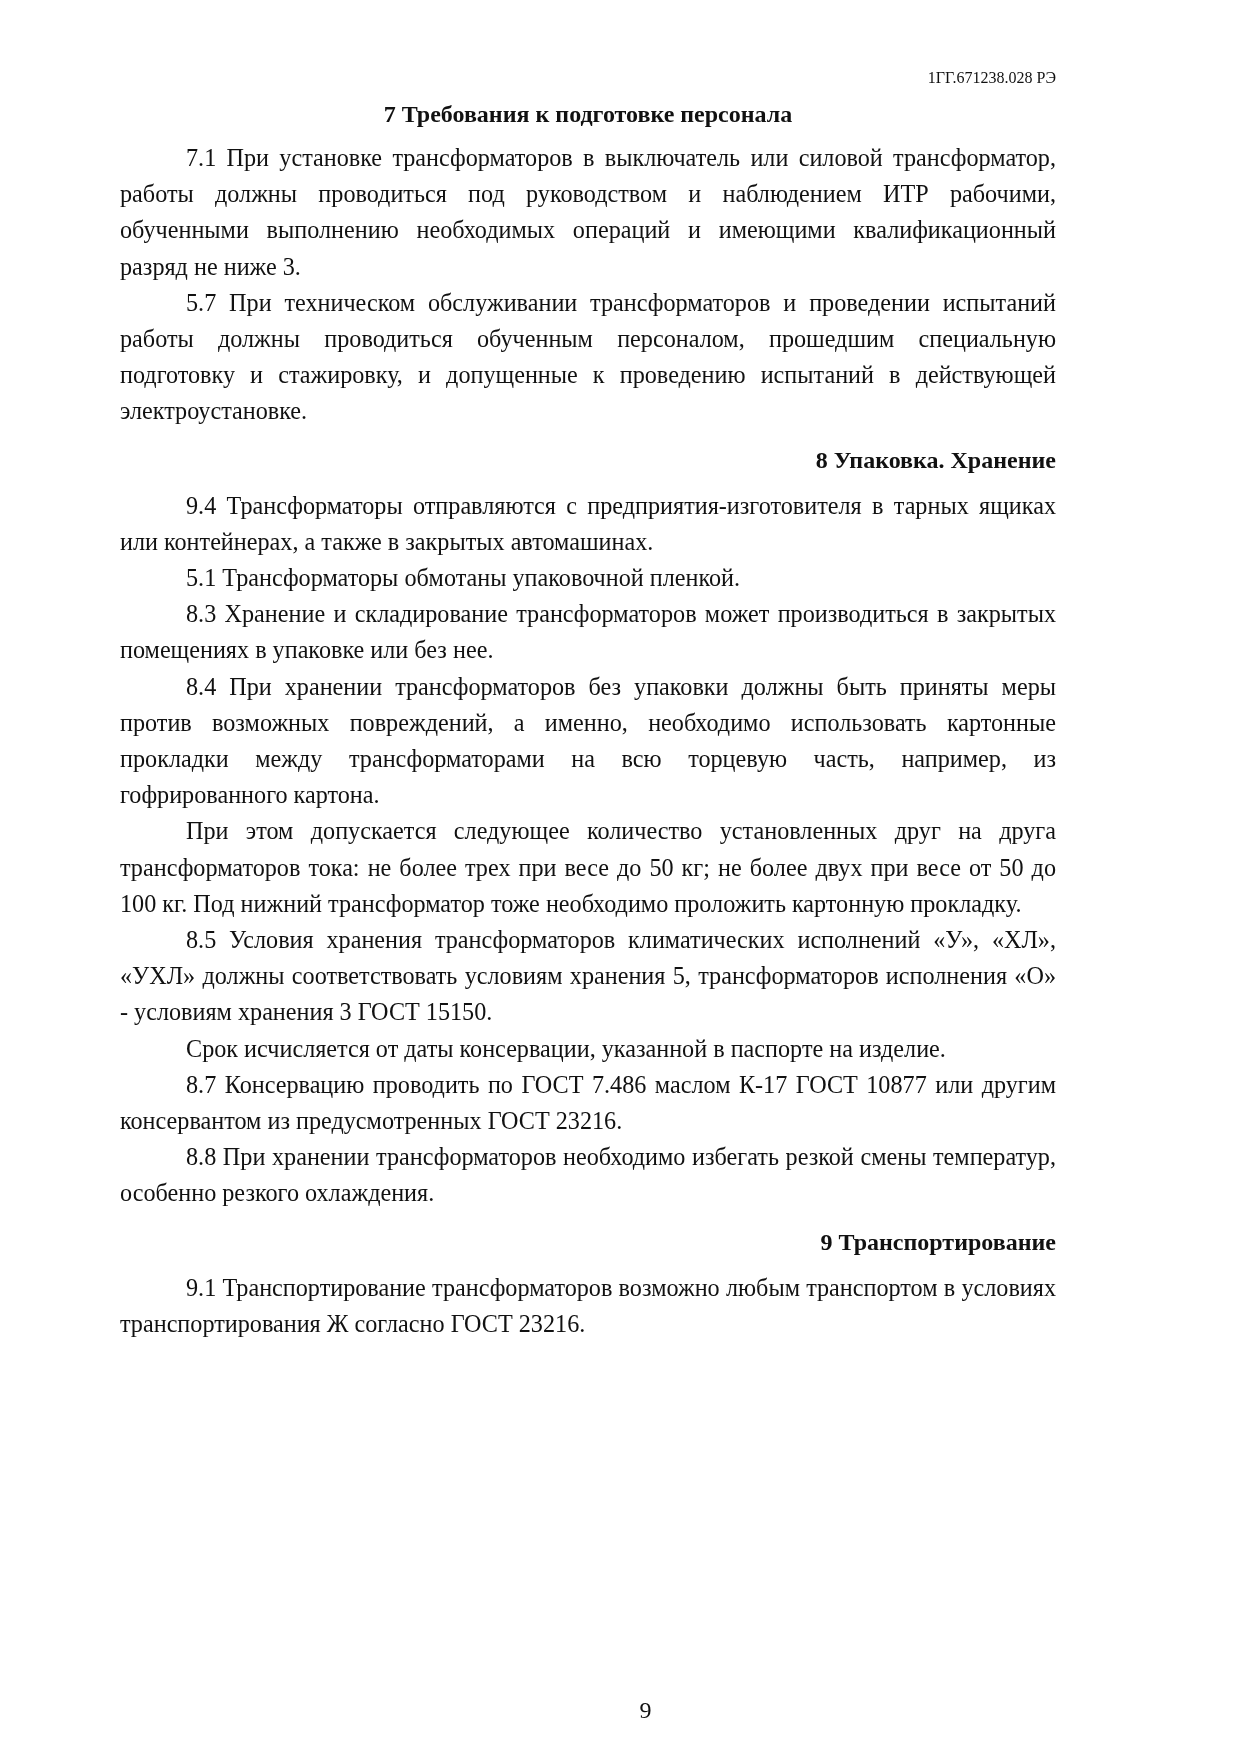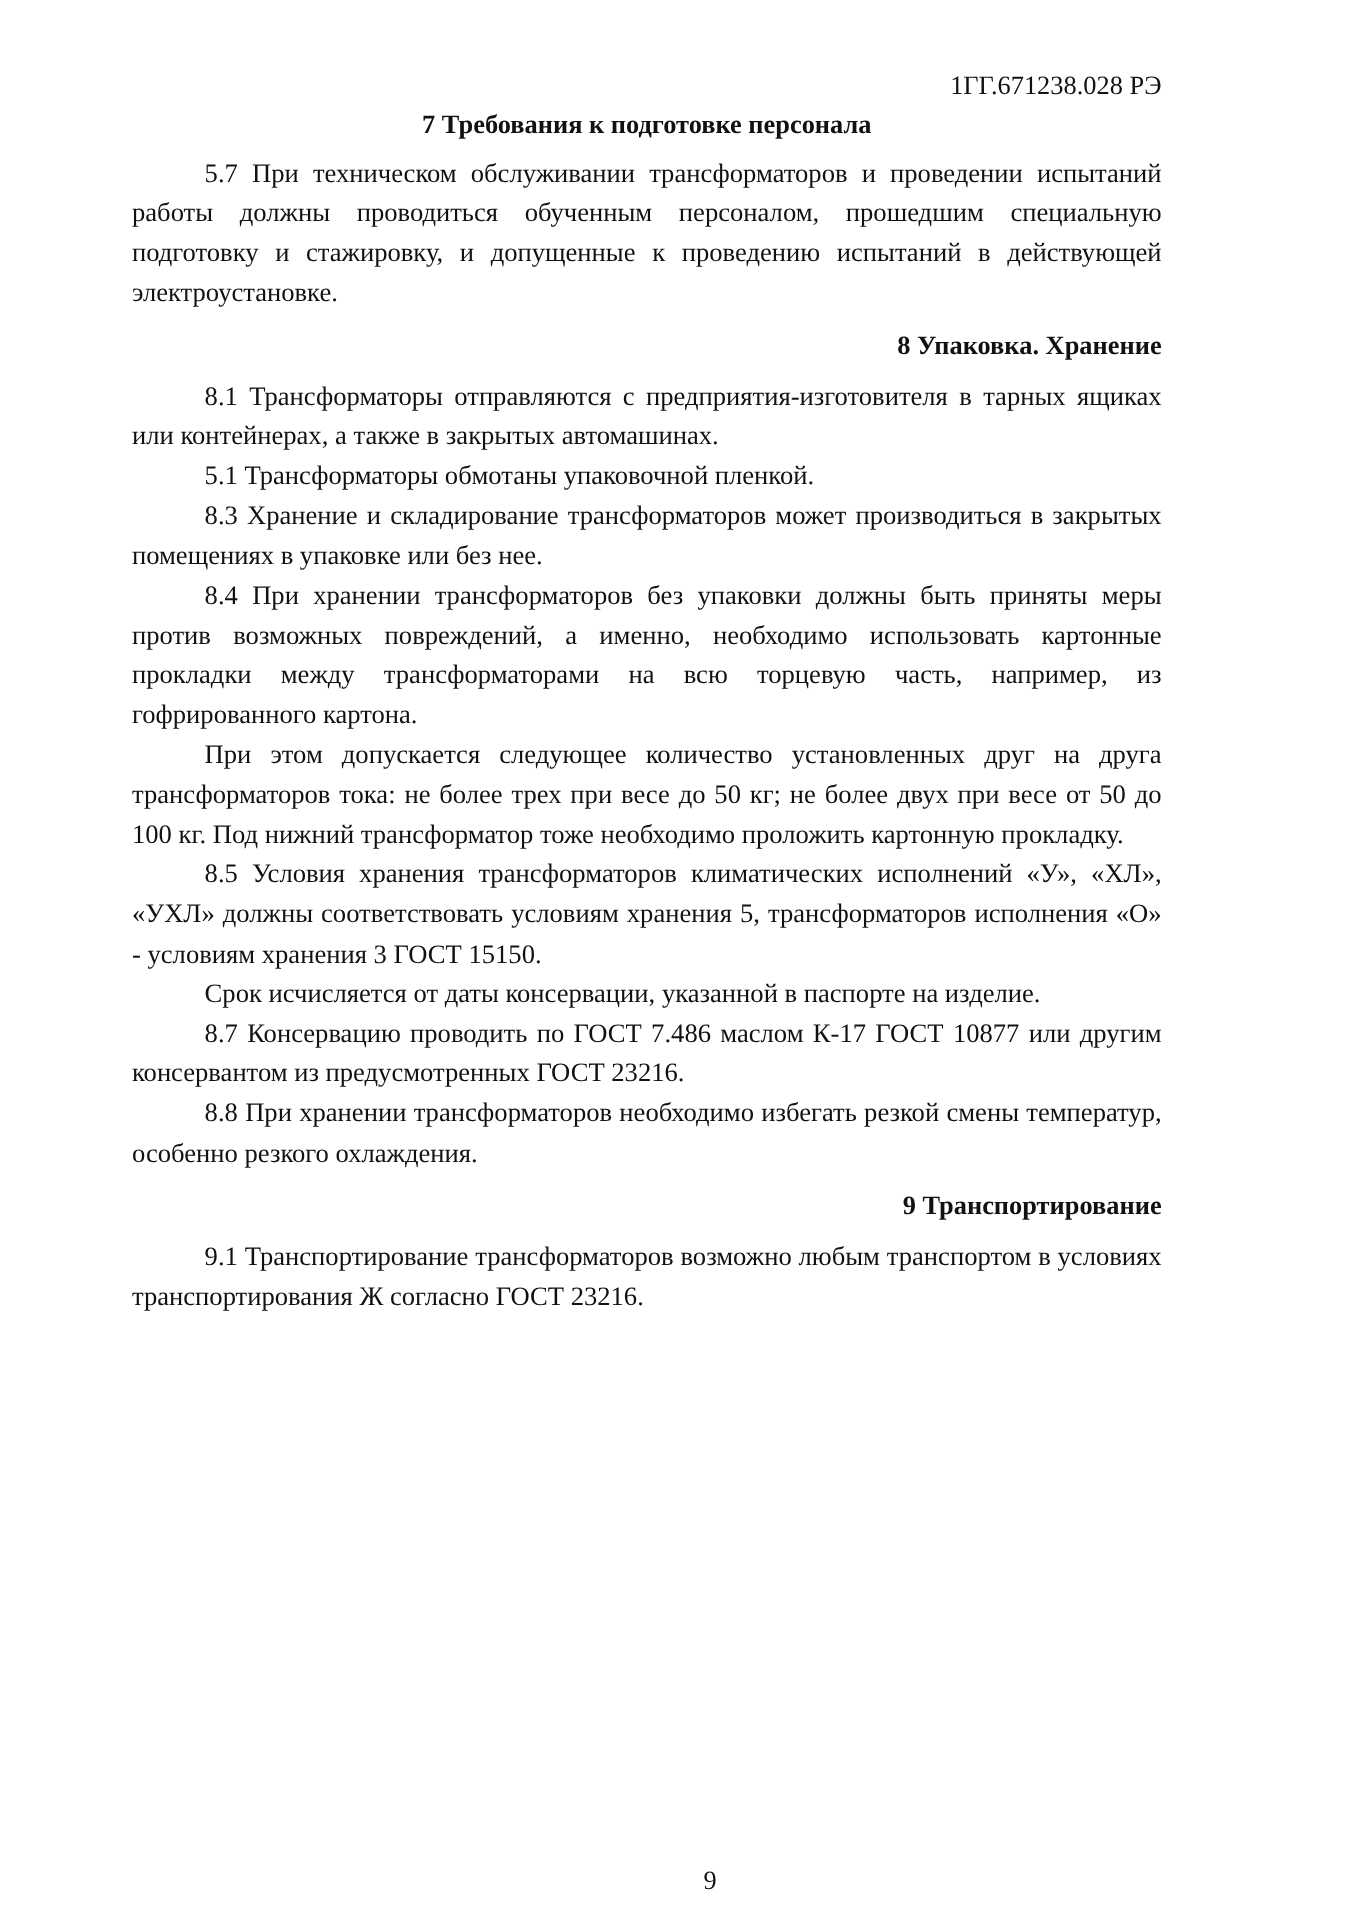--- a/index.html
+++ b/index.html
@@ -16,21 +16,21 @@
     color: #111111;
   }
   .page {
     position: absolute;
     left: 120px;
     top: 62px;
     width: 936px;
   }
   .doc-code {
     text-align: right;
-    font-size: 24px;
+    font-size: 16px;
     line-height: 32px;
     height: 30px;
   }
   .section-heading {
     text-align: center;
     font-weight: bold;
     font-size: 24px;
     line-height: 36px;
     margin: 0;
   }
@@ -66,26 +66,27 @@
   }
 </style>
 </head>
 <body>
 
 <div class="page">
   <div class="doc-code">1ГГ.671238.028 РЭ</div>
 
   <section>
     <h2 class="section-heading first">7 Требования к подготовке персонала</h2>
+    <p class="para">7.1 При установке трансформаторов в выключатель или силовой трансформатор, работы должны проводиться под руководством и наблюдением ИТР рабочими, обученными выполнению необходимых операций и имеющими квалификационный разряд не ниже 3.</p>
     <p class="para">5.7 При техническом обслуживании трансформаторов и проведении испытаний работы должны проводиться обученным персоналом, прошедшим специальную подготовку и стажировку, и допущенные к проведению испытаний в действующей электроустановке.</p>
   </section>
 
   <section>
     <h2 class="section-heading later">8 Упаковка. Хранение</h2>
-    <p class="para">8.1 Трансформаторы отправляются с предприятия-изготовителя в тарных ящиках или контейнерах, а также в закрытых автомашинах.</p>
+    <p class="para">9.4 Трансформаторы отправляются с предприятия-изготовителя в тарных ящиках или контейнерах, а также в закрытых автомашинах.</p>
     <p class="para">5.1 Трансформаторы обмотаны упаковочной пленкой.</p>
     <p class="para">8.3 Хранение и складирование трансформаторов может производиться в закрытых помещениях в упаковке или без нее.</p>
     <p class="para">8.4 При хранении трансформаторов без упаковки должны быть приняты меры против возможных повреждений, а именно, необходимо использовать картонные прокладки между трансформаторами на всю торцевую часть, например, из гофрированного картона.</p>
     <p class="para">При этом допускается следующее количество установленных друг на друга трансформаторов тока: не более трех при весе до 50 кг; не более двух при весе от 50 до 100 кг. Под нижний трансформатор тоже необходимо проложить картонную прокладку.</p>
     <p class="para">8.5 Условия хранения трансформаторов климатических исполнений «У», «ХЛ», «УХЛ» должны соответствовать условиям хранения 5, трансформаторов исполнения «О» - условиям хранения 3 ГОСТ 15150.</p>
     <p class="para">Срок исчисляется от даты консервации, указанной в паспорте на изделие.</p>
     <p class="para">8.7 Консервацию проводить по ГОСТ 7.486 маслом К-17 ГОСТ 10877 или другим консервантом из предусмотренных ГОСТ 23216.</p>
     <p class="para">8.8 При хранении трансформаторов необходимо избегать резкой смены температур, особенно резкого охлаждения.</p>
   </section>
 

